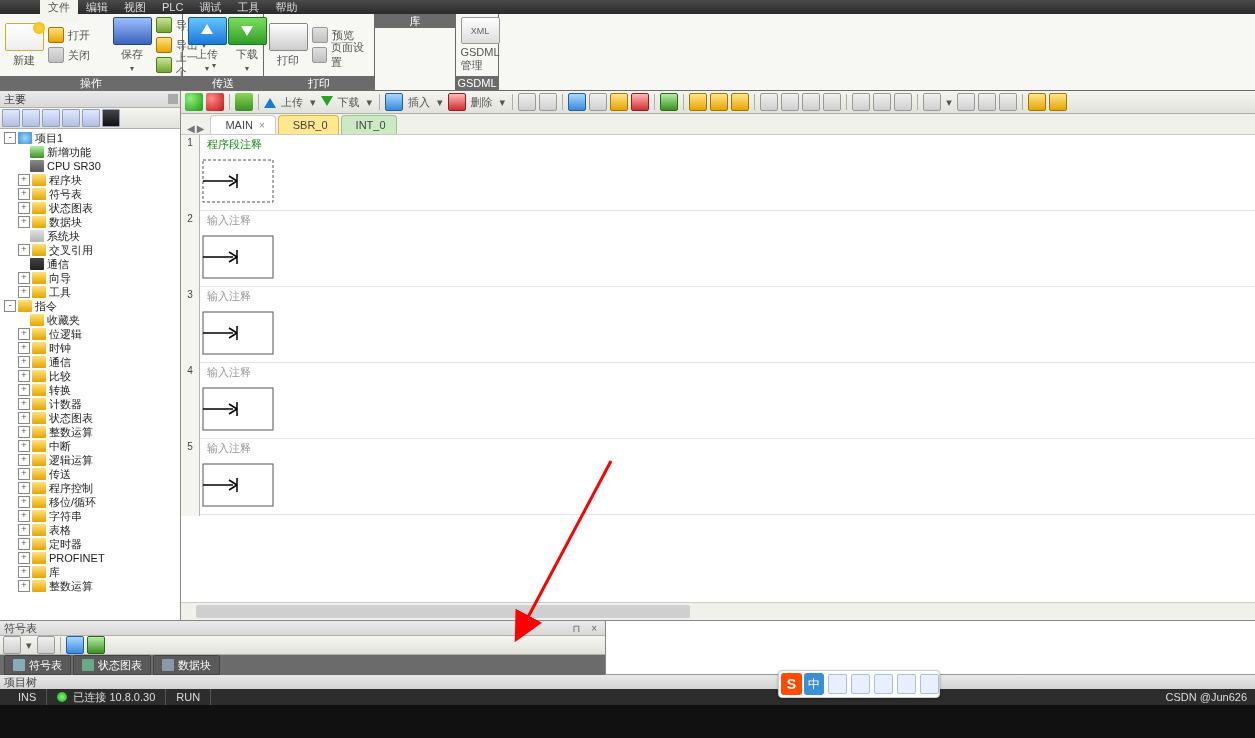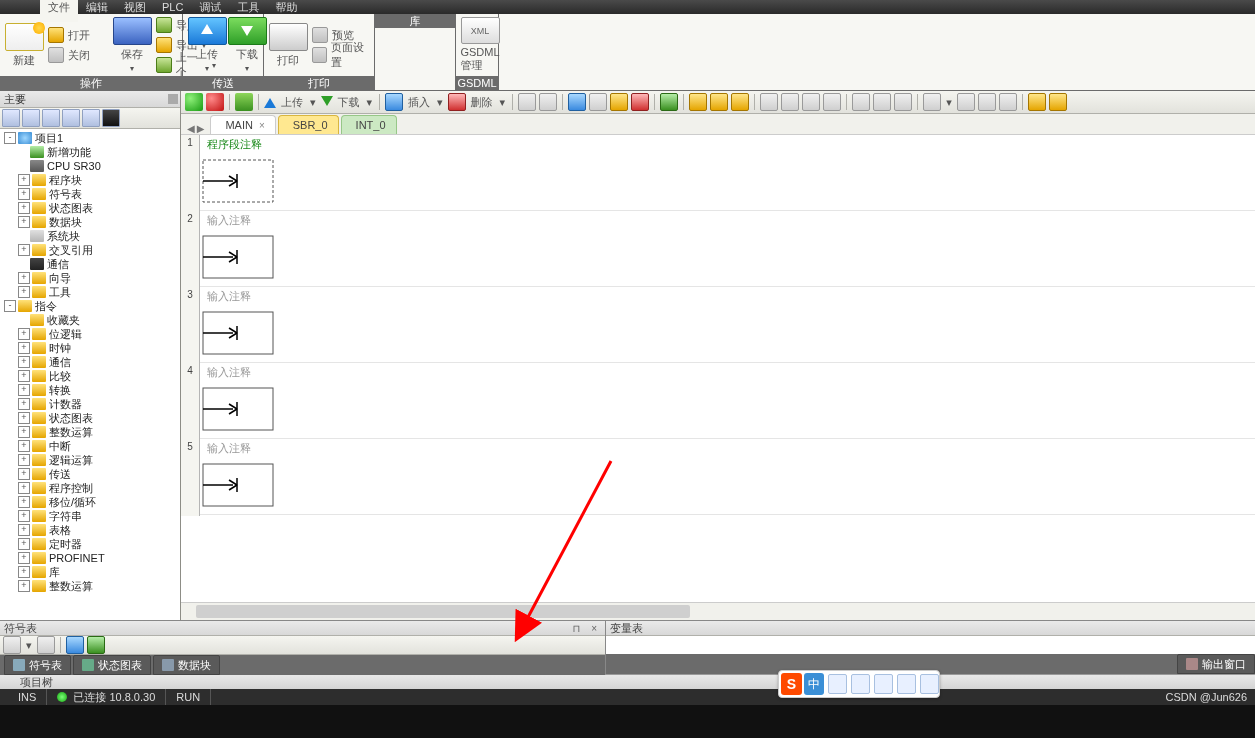--- a/index.html
+++ b/index.html
@@ -94,21 +94,21 @@
 .btm-left{width:605px;display:flex;flex-direction:column;border-right:1px solid #888}
 .btm-right{flex:1;display:flex;flex-direction:column}
 .btm-title{height:14px;background:linear-gradient(#eaeaea,#d8d8d8);color:#444;padding:0 4px;display:flex;align-items:center;justify-content:space-between;border-bottom:1px solid #b0b0aa}
 .btm-title .ctl{font-size:10px;color:#666;letter-spacing:4px}
 .btm-body{flex:1;background:#fff;position:relative}
 .btm-tb{height:18px;background:linear-gradient(#f5f5f0,#e2e2dc);display:flex;align-items:center;gap:3px;padding:0 3px;border-bottom:1px solid #b0b0aa}
 .btm-tabs{height:20px;background:#6b6b6b;display:flex;align-items:center;padding-left:4px;gap:2px}
 .btm-tab{height:18px;padding:0 8px;color:#fff;background:#5a5a5a;border:1px solid #444;border-radius:2px 2px 0 0;display:flex;align-items:center;gap:4px;font-size:11px}
 .btm-tab .ti{width:12px;height:12px;background:#8ab;border-radius:1px}
 
-.status1{height:14px;background:linear-gradient(#e8e8e8,#d4d4d4);color:#444;padding-left:20px;line-height:14px;border-top:1px solid #999}
+.status1{height:14px;background:linear-gradient(#e8e8e8,#d4d4d4);color:#444;padding-left:4px;line-height:14px;border-top:1px solid #999}
 .status2{height:16px;background:#2d2d2d;color:#ddd;display:flex;align-items:center;padding:0 8px;font-size:11px}
 .status2 .cell{padding:0 10px;border-right:1px solid #555;height:16px;line-height:16px}
 .status2 .led{width:10px;height:10px;background:radial-gradient(circle,#7bff78,#12a30e);border-radius:50%;margin-right:6px}
 .status2 .spacer{flex:1}
 .taskbar{height:34px;background:#111}
 
 .annot{position:absolute;pointer-events:none}
 
 .sogou{position:absolute;left:778px;top:670px;width:160px;height:26px;background:#fff;border:1px solid #ccc;border-radius:4px;display:flex;align-items:center;box-shadow:0 1px 3px rgba(0,0,0,.3);z-index:50}
 .sogou .logo{width:22px;height:22px;background:#ff4a00;color:#fff;border-radius:3px;display:flex;align-items:center;justify-content:center;font-weight:bold;margin-left:2px;font-size:14px}
@@ -581,32 +581,20 @@
       <div class="btm-tab">
           <div class="ti" style="background:#6a8"></div>
           <span>状态图表</span>
         </div>
       <div class="btm-tab">
           <div class="ti" style="background:#89a"></div>
           <span>数据块</span>
         </div>
     </div>
   </div>
-  <div class="btm-right">
-    <div class="btm-title">
-        <span>变量表</span>
-      </div>
-    <div class="btm-body"></div>
-    <div class="btm-tabs">
-      <div class="btm-tab" style="margin-left:auto">
-          <div class="ti" style="background:#a88"></div>
-          <span>输出窗口</span>
-        </div>
-    </div>
-  </div>
 </div>
 
 <div class="status1">项目树</div>
 <div class="status2">
   <div class="cell">INS</div>
   <div class="cell" style="display:flex;align-items:center">
       <div class="led"></div>
       <span>已连接 10.8.0.30</span>
     </div>
   <div class="cell">RUN</div>

